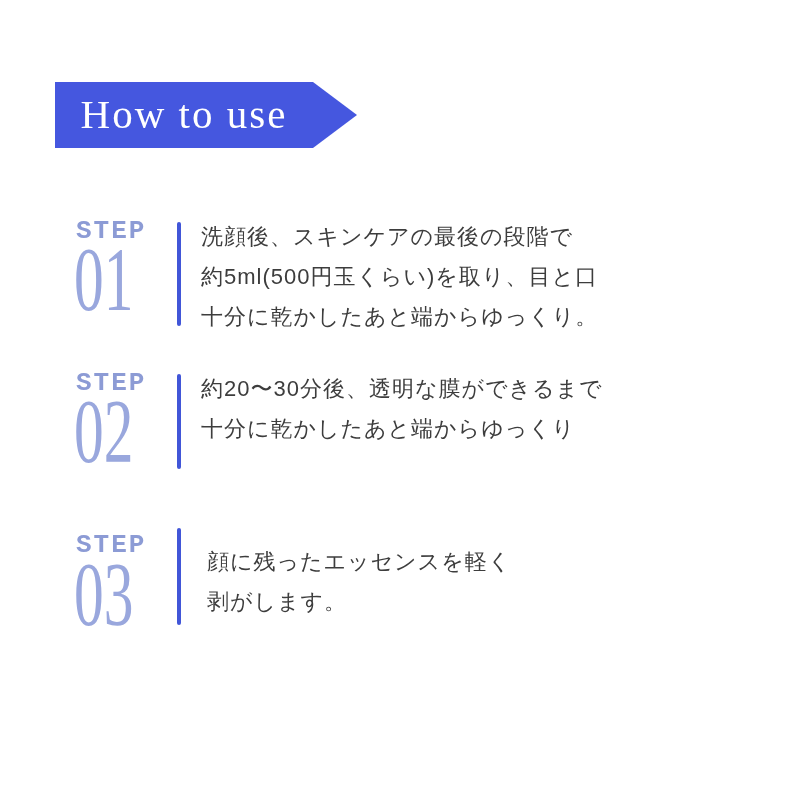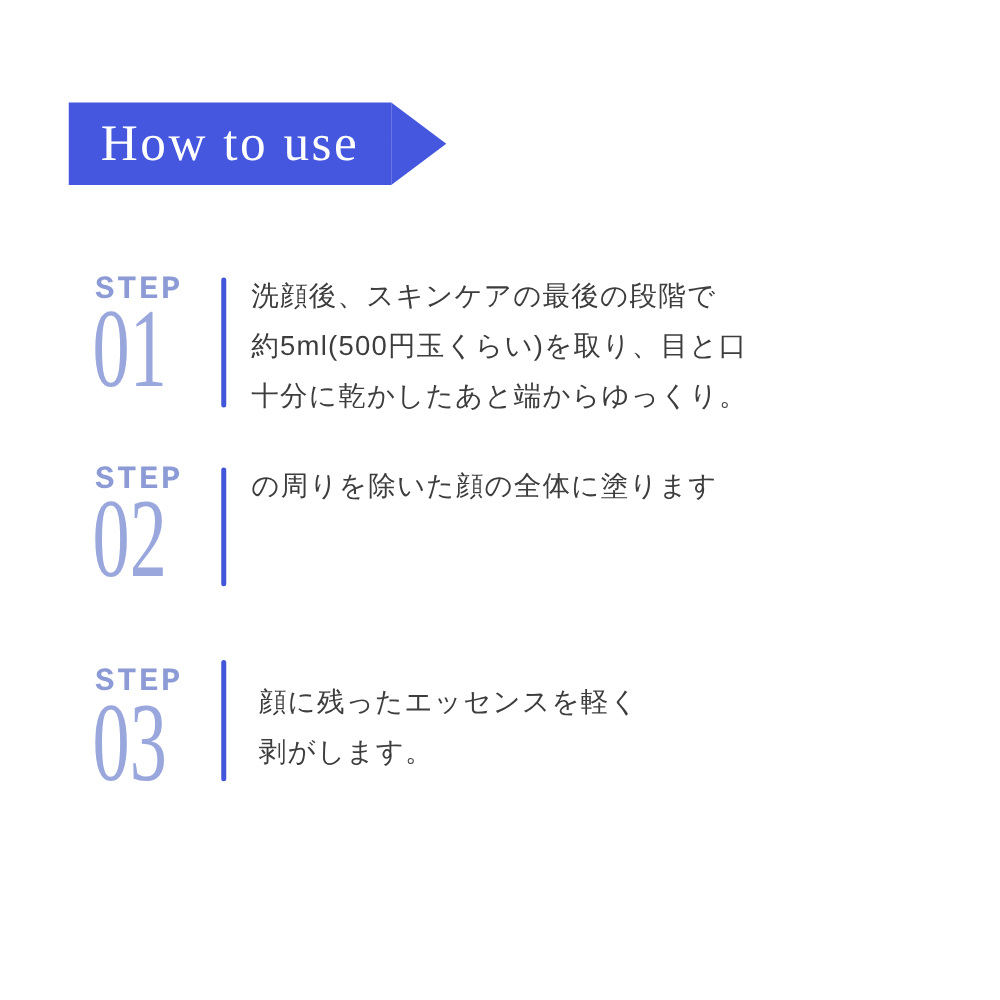--- a/index.html
+++ b/index.html
@@ -126,21 +126,22 @@
       <p>約5ml(500円玉くらい)を取り、目と口</p>
       <p>十分に乾かしたあと端からゆっくり。</p>
     </div>
   </section>
 
   <section class="step s2">
     <div class="step-label">STEP</div>
     <div class="step-num">02</div>
     <div class="divider"></div>
     <div class="step-text">
-      <p>の周りを除いた顔の全体に塗ります</p>
+      <p>約20〜30分後、透明な膜ができるまで</p>
+      <p>十分に乾かしたあと端からゆっくり</p>
     </div>
   </section>
 
   <section class="step s3">
     <div class="step-label">STEP</div>
     <div class="step-num">03</div>
     <div class="divider"></div>
     <div class="step-text">
       <p>顔に残ったエッセンスを軽く</p>
       <p>剥がします。</p>

